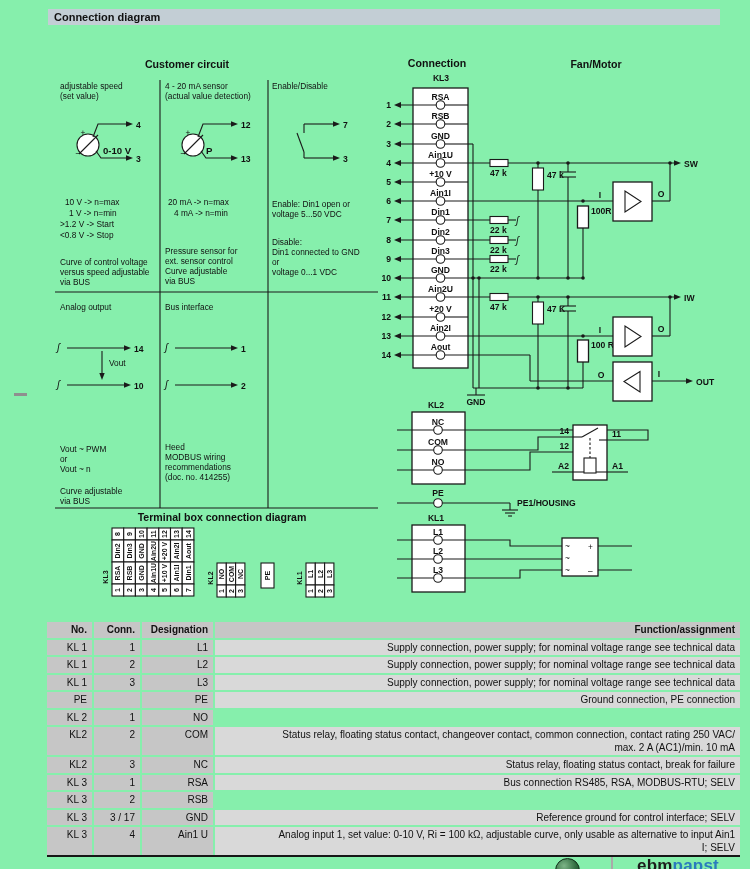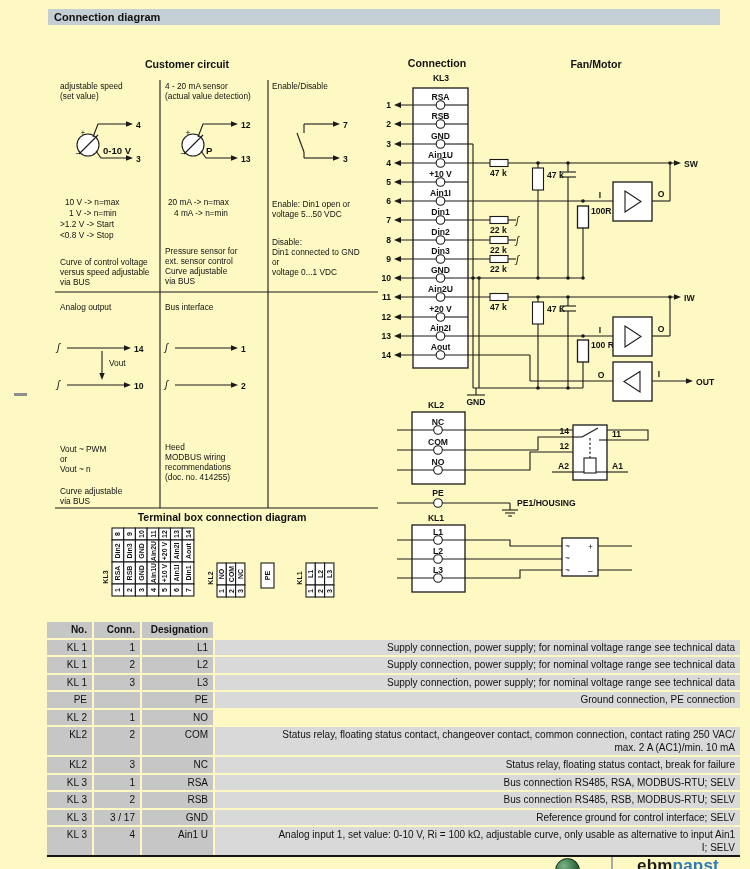--- a/index.html
+++ b/index.html
@@ -1,16 +1,16 @@
 <!DOCTYPE html>
 <html><head>
 <meta charset="utf-8">
 <style>
   html,body{margin:0;padding:0;background:#fff;}
-  #page{position:relative;width:750px;height:869px;background:#fef9c3;overflow:hidden;
+  #page{position:relative;width:750px;height:869px;background:#86efac;overflow:hidden;
         font-family:"Liberation Sans",sans-serif;color:#111;}
   #titlebar{position:absolute;left:48px;top:9px;width:666px;height:16px;background:#c3ced5;
             font-size:11px;font-weight:bold;line-height:16px;padding-left:6px;color:#111;}
   #pagedash{position:absolute;left:14px;top:393px;width:13px;height:3px;background:#8f8f8f;}
   svg{position:absolute;left:0;top:0;}
   svg text{font-family:"Liberation Sans",sans-serif;fill:#111;}
   .t{font-size:8.3px;}
   .hd{font-size:10.6px;font-weight:bold;}
   .pn{font-size:8.6px;font-weight:bold;}
   .sm{font-size:9.6px;font-weight:bold;}
@@ -514,20 +514,21 @@
         <text class="rt" transform="rotate(-90 329.3 591)" x="329.3" y="593.5" text-anchor="middle">3</text>
       </g>
     </g>
   </svg>
 
   <div id="tbl">
     <div class="trow">
       <div class="c chead">No.</div>
       <div class="c chead">Conn.</div>
       <div class="c chead">Designation</div>
+      <div class="c chead">Function/assignment</div>
     </div>
     <div class="trow">
       <div class="c">KL 1</div>
         <div class="c">1</div>
         <div class="c">L1</div>
         <div class="c cf">Supply connection, power supply; for nominal voltage range see technical data</div>
     </div>
     <div class="trow">
       <div class="c">KL 1</div>
         <div class="c">2</div>
@@ -566,21 +567,20 @@
     <div class="trow">
       <div class="c">KL 3</div>
         <div class="c">1</div>
         <div class="c">RSA</div>
         <div class="c cf">Bus connection RS485, RSA, MODBUS-RTU; SELV</div>
     </div>
     <div class="trow">
       <div class="c">KL 3</div>
         <div class="c">2</div>
         <div class="c">RSB</div>
-        <div class="c cf">Bus connection RS485, RSB, MODBUS-RTU; SELV</div>
     </div>
     <div class="trow">
       <div class="c">KL 3</div>
         <div class="c">3 / 17</div>
         <div class="c">GND</div>
         <div class="c cf">Reference ground for control interface; SELV</div>
     </div>
     <div class="trow">
       <div class="c">KL 3</div>
         <div class="c">4</div>

